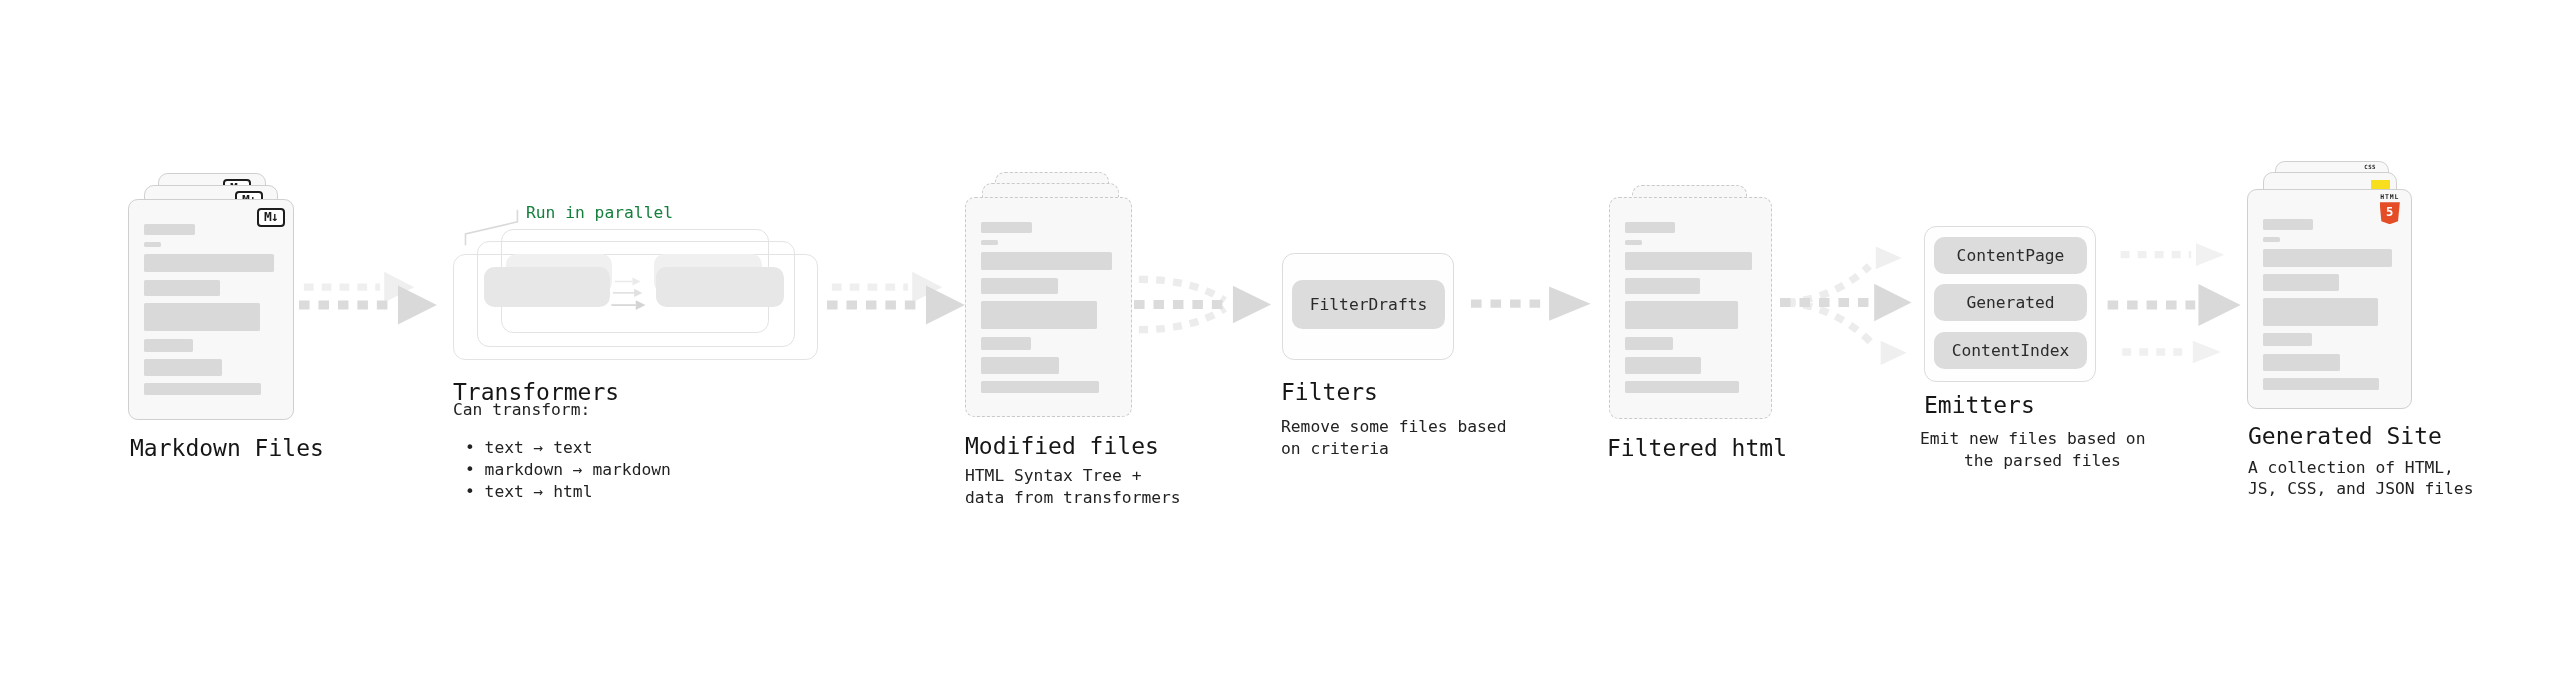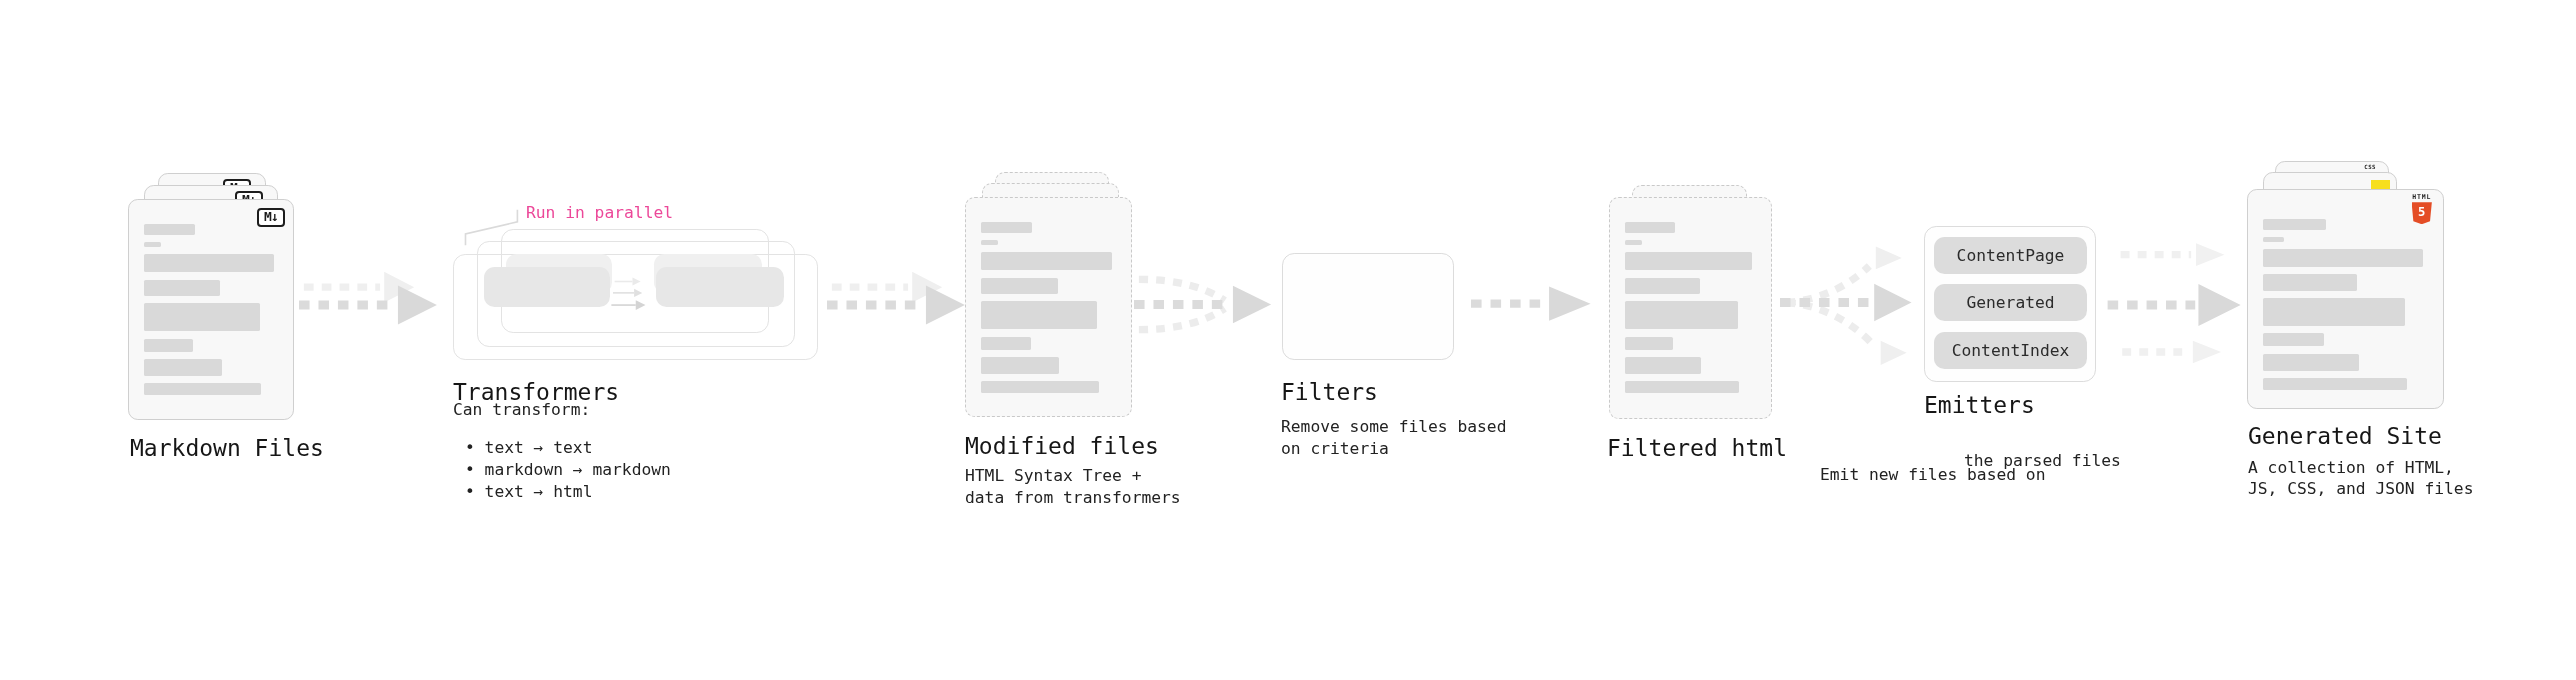--- a/index.html
+++ b/index.html
@@ -34,21 +34,21 @@
   .container{position:absolute;border:1.6px solid #e3e3e3;border-radius:12.2px;box-sizing:border-box;background:transparent;}
   .container.solid{border-color:#dcdcdc;background:#fefefe;}
   .node{position:absolute;background:#dcdcdc;border-radius:10.6px;color:#2b2b2b;font-size:16.3px;
         display:flex;align-items:center;justify-content:center;box-sizing:border-box;}
   .node.ghost1{background:#e7e7e7;}
   .node.ghost2{background:#f0f0f0;}
 
   
   .title{position:absolute;font-size:23px;color:#161616;white-space:nowrap;text-align:right;}
   .desc{position:absolute;font-size:16.3px;color:#222222;white-space:nowrap;}
-  .annotation{position:absolute;font-size:16.3px;color:#ec4899;white-space:nowrap;}
+  .annotation{position:absolute;font-size:16.3px;color:#15803d;white-space:nowrap;}
 
   svg{position:absolute;overflow:visible;}
 </style>
 </head>
 <body>
 
 <div id="canvas">
 
   <div class="file-card" style="left:158px;top:173px;width:108px;height:98px;">
     <span class="md-badge small">M↓</span>
@@ -134,20 +134,21 @@
   <div class="desc" style="left:965px;top:488px;">data from transformers</div>
 
   <svg style="left:1134px;top:268px;" width="146" height="73" viewBox="0 0 180 90">
     <path d="M6,14 Q72,14 112,40" stroke="#ececec" stroke-width="9" stroke-dasharray="11 10" fill="none"></path>
     <path d="M6,76 Q72,76 112,50" stroke="#ececec" stroke-width="9" stroke-dasharray="11 10" fill="none"></path>
     <line x1="0" y1="45" x2="115" y2="45" stroke="#dbdbdb" stroke-width="11" stroke-dasharray="13 11"></line>
     <polygon points="122,22 169,45 122,68" fill="#d9d9d9"></polygon>
   </svg>
 
   <div class="container solid" style="left:1282px;top:253px;width:172px;height:107px;"></div>
+  <div class="node" style="left:1292px;top:280px;width:153px;height:49px;">FilterDrafts</div>
   <div class="title" style="left:1281px;top:379px;">Filters</div>
   <div class="desc" style="left:1281px;top:417px;">Remove some files based</div>
   <div class="desc" style="left:1281px;top:439px;">on criteria</div>
 
   <svg style="left:1471px;top:284px;" width="122" height="41" viewBox="0 0 150 50">
     <line x1="0" y1="24" x2="92" y2="24" stroke="#dbdbdb" stroke-width="10" stroke-dasharray="13 11"></line>
     <polygon points="96,3 147,24 96,45" fill="#d9d9d9"></polygon>
   </svg>
 
   <div class="file-card dashed" style="left:1632px;top:185px;width:115px;height:73px;"></div>
@@ -172,42 +173,42 @@
     <polygon points="124,124 156,139 124,154" fill="#efefef"></polygon>
     <line x1="0" y1="77" x2="112" y2="77" stroke="#dbdbdb" stroke-width="11" stroke-dasharray="13 11"></line>
     <polygon points="116,54 162,77 116,100" fill="#d9d9d9"></polygon>
   </svg>
 
   <div class="container solid" style="left:1924px;top:226px;width:172px;height:156px;"></div>
   <div class="node" style="left:1934px;top:237px;width:153px;height:37px;">ContentPage</div>
   <div class="node" style="left:1934px;top:284px;width:153px;height:37px;">Generated</div>
   <div class="node" style="left:1934px;top:332px;width:153px;height:37px;">ContentIndex</div>
   <div class="title" style="left:1924px;top:392px;">Emitters</div>
-  <div class="desc" style="left:1820px;top:429px;margin-top:36px;">Emit new files based on</div>
+  <div class="desc" style="left:1920px;top:429px;">Emit new files based on</div>
   <div class="desc" style="left:1964px;top:451px;">the parsed files</div>
 
   <svg style="left:2106px;top:240px;" width="146" height="134" viewBox="0 0 180 165">
     <line x1="18" y1="18" x2="105" y2="18" stroke="#f0f0f0" stroke-width="9" stroke-dasharray="11 10"></line>
     <polygon points="111,4 146,18 111,32" fill="#f1f1f1"></polygon>
     <line x1="2" y1="80" x2="110" y2="80" stroke="#dbdbdb" stroke-width="11" stroke-dasharray="13 11"></line>
     <polygon points="114,54 166,80 114,106" fill="#d9d9d9"></polygon>
     <line x1="20" y1="138" x2="102" y2="138" stroke="#f0f0f0" stroke-width="9" stroke-dasharray="11 10"></line>
     <polygon points="107,124 142,138 107,152" fill="#f1f1f1"></polygon>
   </svg>
 
   <div class="file-card" style="left:2275px;top:161px;width:114px;height:81px;">
     <div class="css-badge">
       <div class="css-word">CSS</div>
       <div class="css-bar"></div>
     </div>
   </div>
   <div class="file-card" style="left:2263px;top:172px;width:134px;height:81px;">
     <div class="js-badge"></div>
   </div>
-  <div class="file-card" style="left:2247px;top:189px;width:197px;height:220px;">
+  <div class="file-card" style="left:2247px;top:189px;width:165px;height:220px;">
     <div class="html5-logo">
       <div class="html5-word">HTML</div>
       <div class="html5-shield">5</div>
     </div>
     <div class="bars" style="top:29px;">
         <div class="bar" style="width: 38%; height: 10.6px;"></div>
         <div class="bar" style="width: 13%; height: 4.9px;"></div>
         <div class="bar" style="width: 97%; height: 18px;"></div>
         <div class="bar" style="width: 57%; height: 16.3px;"></div>
         <div class="bar" style="width: 86%; height: 28px;"></div>

